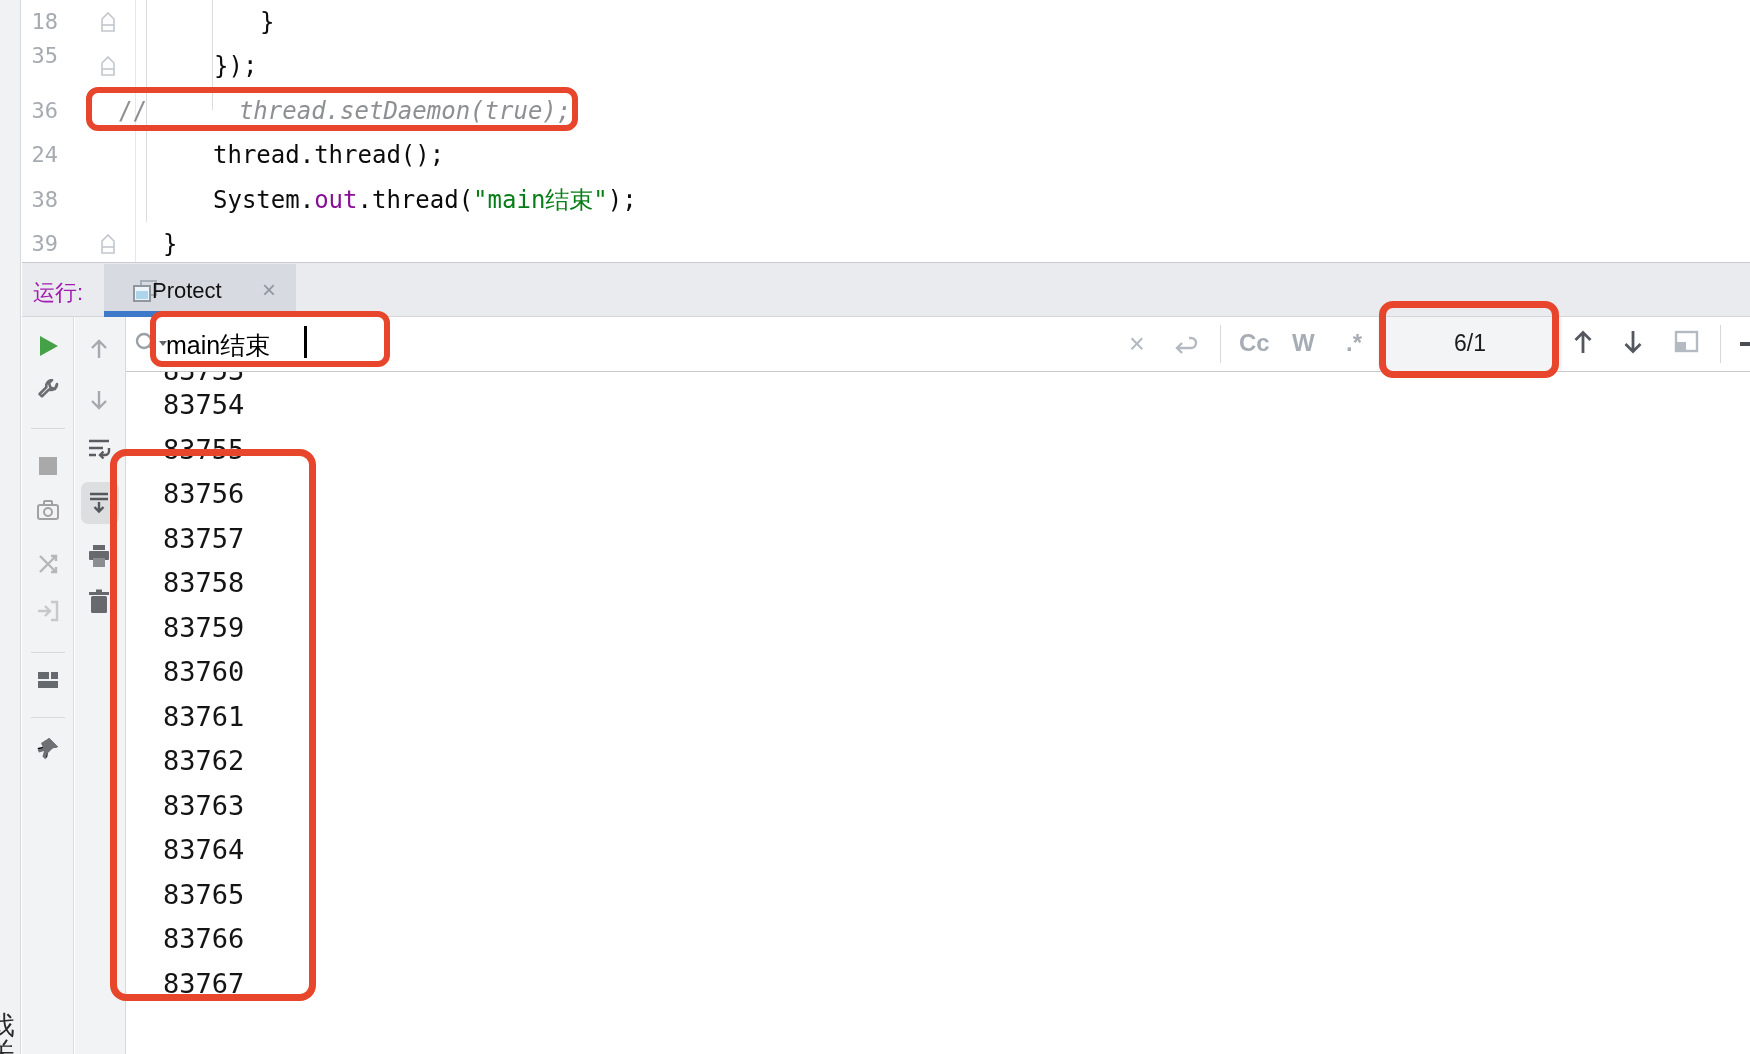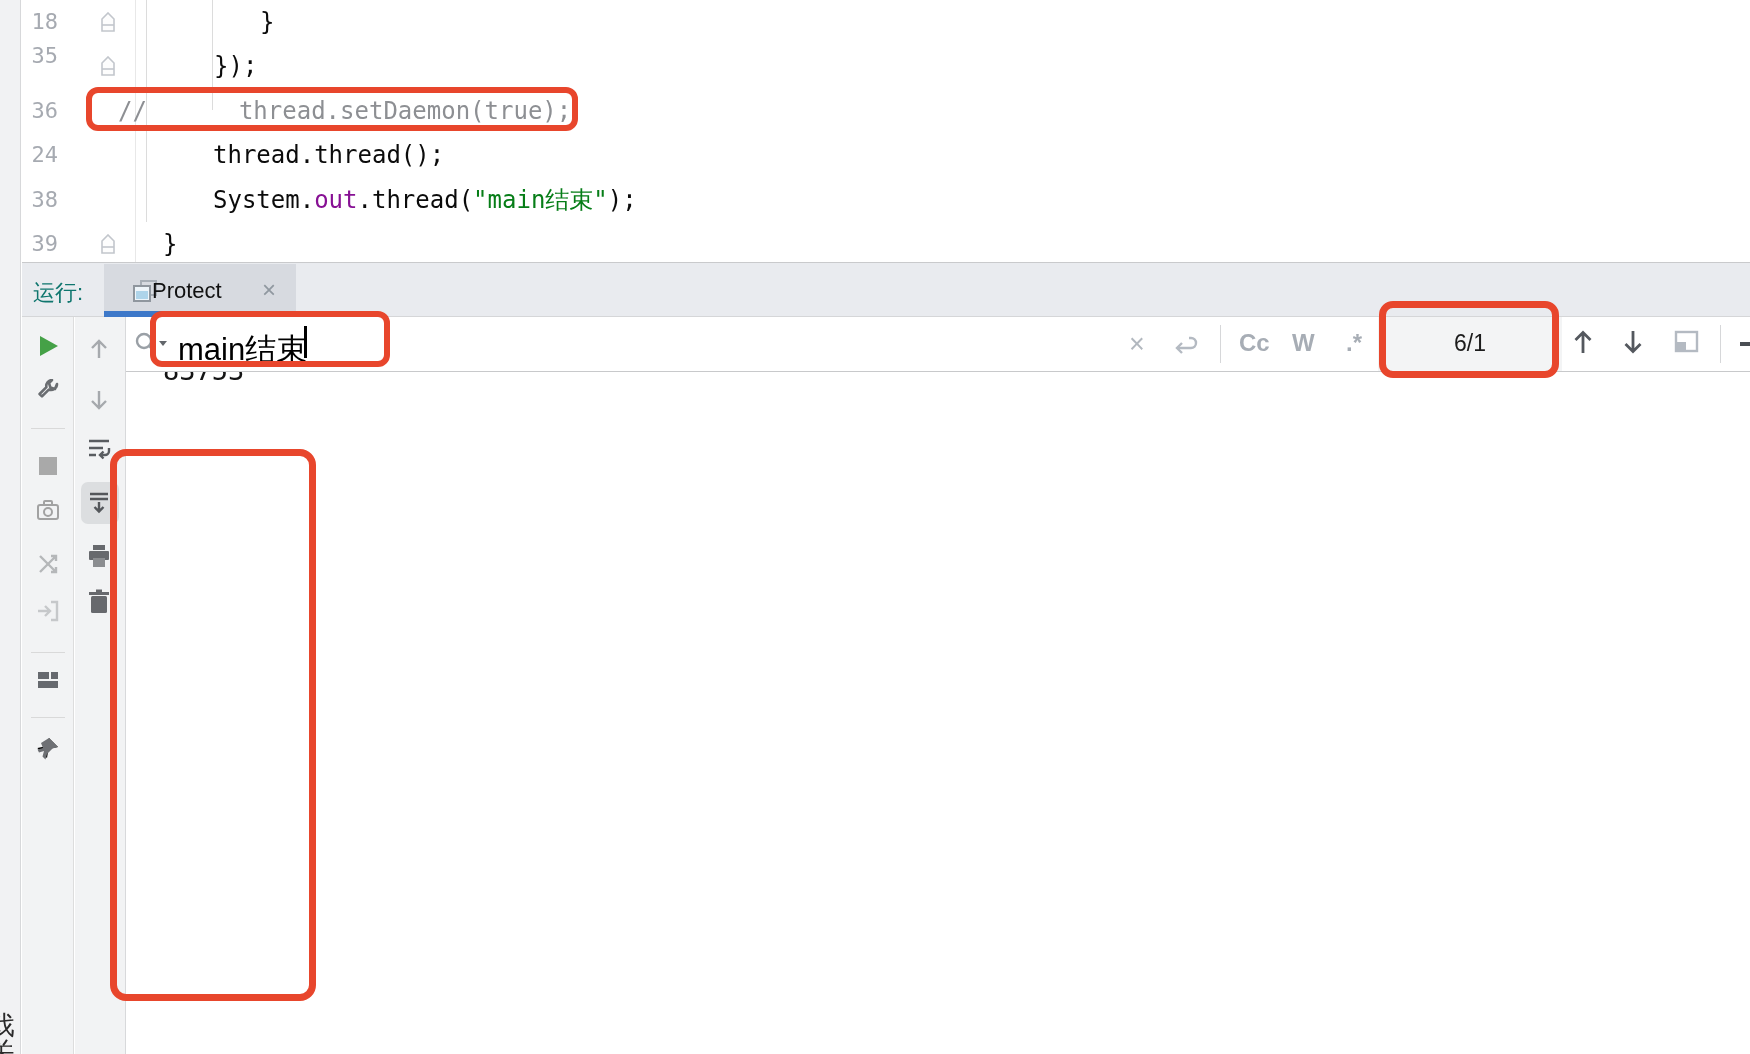--- a/index.html
+++ b/index.html
@@ -11,43 +11,43 @@
   .editor { position:absolute; left:22px; top:0; width:1728px; height:262px; background:#fff; }
   .gutter-border { position:absolute; left:113px; top:0; width:1px; height:262px; background:#e8e8e8; }
   .indent-guide { position:absolute; width:1px; background:#dcdcdc; }
   .line-num { position:absolute; left:2px; width:34px; text-align:right; font-family:"DejaVu Sans Mono", monospace; font-size:22px; color:#a6aab1; line-height:44px; }
   .fold-marker { position:absolute; left:79px; width:14px; height:20px; }
   .code-line { position:absolute; font-family:"DejaVu Sans Mono", monospace; font-size:24px; line-height:44px; white-space:pre; color:#0b0b0b; }
   .tok-p { color:#0b0b0b; }
   .tok-field { color:#871094; }
   .tok-str { color:#067d17; }
   .tok-cmt { color:#8d8f93; }
-  .tok-i { }
+  .tok-i { font-style:italic; }
   .cmt-underline { border-bottom:2px dotted #a3a5a8; padding-bottom:1px; }
   .cmt-gap { display:inline-block; width:92px; }
 
   
   .tabbar { position:absolute; left:22px; top:262px; width:1728px; height:55px; background:#e9ebef; border-top:1px solid #c9cacc; border-bottom:1px solid #d5d6d8; }
-  .run-label { position:absolute; left:11px; top:15px; font-size:22px; color:#0f766e; }
+  .run-label { position:absolute; left:11px; top:15px; font-size:22px; color:#a21caf; }
   .run-tab { position:absolute; left:82px; top:1px; width:192px; height:53px; background:#d7dae0; }
   .tab-underline { position:absolute; left:82px; top:48px; width:194px; height:6px; background:#3d78c9; }
   .tab-icon { position:absolute; left:28px; top:16px; }
   .tab-title { position:absolute; left:48px; top:14px; font-size:22px; color:#111; }
   .tab-close { position:absolute; left:158px; top:13px; font-size:24px; color:#9098a0; line-height:26px; }
 
   
   .col1 { position:absolute; left:22px; top:317px; width:52px; height:737px; background:#f2f3f4; border-right:1px solid #dddddd; }
   .col2 { position:absolute; left:75px; top:317px; width:51px; height:737px; background:#f2f3f4; border-right:1px solid #d8d9db; }
   .tbtn { position:absolute; width:26px; height:26px; display:flex; align-items:center; justify-content:center; }
   .tsep { position:absolute; left:9px; width:34px; height:1px; background:#d9d9d9; }
   .sel-bg { position:absolute; left:6px; width:38px; height:42px; background:#dcdee0; border-radius:7px; }
 
   
   .search-row { position:absolute; left:126px; top:317px; width:1624px; height:55px; background:#ffffff; border-bottom:1px solid #c8c9cb; }
-  .search-query { position:absolute; left:52px; top:12px; font-size:31px; color:#000; }
+  .search-query { position:absolute; left:40px; top:12px; font-size:25px; color:#000; }
   .caret { position:absolute; left:178px; top:9px; width:3px; height:32px; background:#000; }
   .count-bg { position:absolute; left:1252px; top:0px; width:184px; height:54px; background:#f3f4f5; }
   .s-ico { position:absolute; top:12px; }
   .s-text { position:absolute; top:12px; font-size:24px; font-weight:bold; color:#a7adb5; }
   .s-div { position:absolute; top:8px; width:1px; height:38px; background:#d6d7d9; }
   .match-count { position:absolute; left:1252px; top:13px; width:184px; text-align:center; font-size:23px; color:#1c1c1c; }
 
   
   .console { position:absolute; left:127px; top:372px; width:1623px; height:682px; background:#fff; }
   .console-lines { position:absolute; left:36px; top:11px; font-family:"DejaVu Sans Mono", monospace; font-size:27px; line-height:44.5px; color:#141414; }
@@ -263,20 +263,36 @@
     <div class="s-div" style="left:1594px;"></div>
     <div class="s-ico" style="left:1614px; top:25px;">
       <svg width="12" height="5" viewBox="0 0 12 5">
           <rect x="0" y="0" width="12" height="4" fill="#4a4e54"></rect>
         </svg>
     </div>
   </div>
 
   <div class="console">
     <div class="clipped-line"><span>83753</span></div>
+    <div class="console-lines" id="console-lines">
+        <div>83754</div>
+        <div>83755</div>
+        <div>83756</div>
+        <div>83757</div>
+        <div>83758</div>
+        <div>83759</div>
+        <div>83760</div>
+        <div>83761</div>
+        <div>83762</div>
+        <div>83763</div>
+        <div>83764</div>
+        <div>83765</div>
+        <div>83766</div>
+        <div>83767</div>
+      </div>
   </div>
 
   <div class="anno" style="left:86px; top:87px; width:492px; height:44px; border-width:6px; border-radius:12px;"></div>
   <div class="anno" style="left:150px; top:311px; width:240px; height:56px; border-width:6px; border-radius:12px;"></div>
   <div class="anno" style="left:1379px; top:301px; width:180px; height:77px; border-width:7px; border-radius:14px;"></div>
   <div class="anno" style="left:110px; top:449px; width:206px; height:552px; border-width:7px; border-radius:16px;"></div>
 
 </div>
 
 </body></html>

